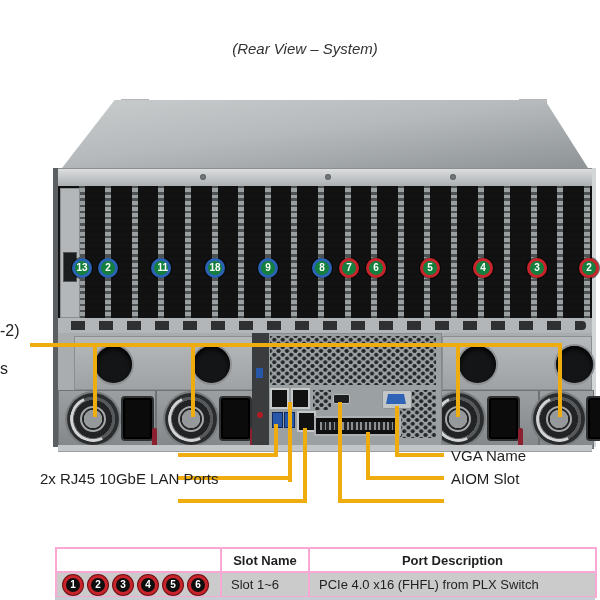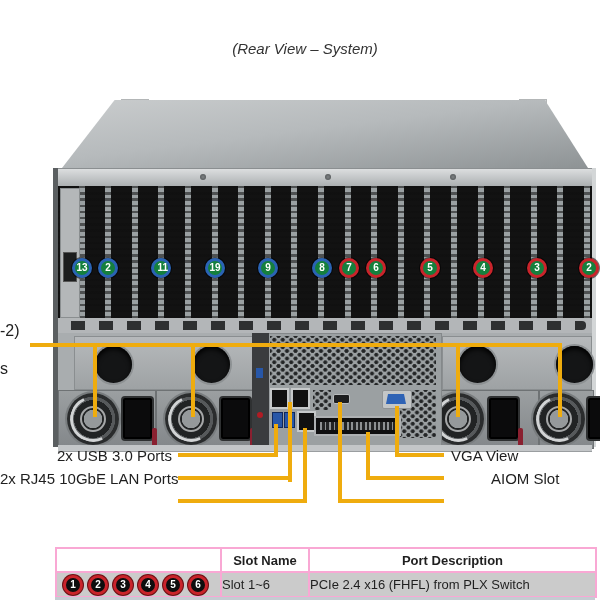--- a/index.html
+++ b/index.html
@@ -123,21 +123,21 @@
   .label.r{text-align:right;}
   .fragment{font-size:16px;}
 
   
   .slot-table{
     position:absolute;left:55px;top:547px;width:540px;
     border-collapse:collapse;table-layout:fixed;font-size:13px;
   }
   .slot-table th,.slot-table td{border:2px solid #f9a8d4;padding:0;overflow:hidden;}
   .slot-table th{height:22px;font-weight:bold;text-align:center;background:#fff;}
-  .slot-table td{height:23px;background:#cbcbcb;text-align:left;padding-left:0;}
+  .slot-table td{height:23px;background:#cbcbcb;text-align:left;padding-left:9px;}
   .slot-table td.badge-cell{padding-left:6px;}
   .circle-row{display:flex;gap:5px;align-items:center;}
   .badge{
     width:14px;height:14px;border-radius:50%;background:#0d0d0d;
     border:3px solid var(--red);box-shadow:0 0 0 1px #6d0f14;
     color:#fff;font-size:10px;font-weight:bold;line-height:14px;text-align:center;flex:0 0 auto;
   }
   .table-next-row{left:55px;top:597px;width:540px;height:3px;background:#c5ccd2;}
 </style>
 </head>
@@ -157,21 +157,21 @@
   <div class="abs screw" style="left:325px;"></div>
   <div class="abs screw" style="left:450px;"></div>
 
   <div class="abs slot-area"></div>
   <div class="abs slot-blank-panel"></div>
   <div class="abs slot-blank-conn"></div>
   <div>
       <div class="slot-circle" style="left: 72px;">13</div>
       <div class="slot-circle" style="left: 98px;">2</div>
       <div class="slot-circle" style="left: 151px; text-align: right;">11</div>
-      <div class="slot-circle" style="left: 205px;">19</div>
+      <div class="slot-circle" style="left: 205px;">18</div>
       <div class="slot-circle" style="left: 258px;">9</div>
       <div class="slot-circle" style="left: 312px;">8</div>
       <div class="slot-circle red" style="left: 339px;">7</div>
       <div class="slot-circle red" style="left: 366px;">6</div>
       <div class="slot-circle red" style="left: 420px;">5</div>
       <div class="slot-circle red" style="left: 473px;">4</div>
       <div class="slot-circle red" style="left: 527px;">3</div>
       <div class="slot-circle red" style="left: 579px;">2</div>
     </div>
 
@@ -228,36 +228,35 @@
   <div class="abs yline" style="left:30px;top:343px;width:532px;height:4px;"></div>
   <div class="abs yline" style="left:93px;top:343px;width:4px;height:74px;"></div>
   <div class="abs yline" style="left:191px;top:343px;width:4px;height:74px;"></div>
   <div class="abs yline" style="left:456px;top:343px;width:4px;height:74px;"></div>
   <div class="abs yline" style="left:558px;top:343px;width:4px;height:74px;"></div>
   <div class="abs fragment" style="left:0;top:322px;width:28px;text-align:left;">-2)</div>
   <div class="abs fragment" style="left:0;top:360px;width:14px;text-align:left;">s</div>
 
   <div class="abs yline" style="left:274px;top:424px;width:4px;height:33px;"></div>
   <div class="abs yline" style="left:178px;top:453px;width:100px;height:4px;"></div>
-  <div class="abs label r" style="left:0;top:447px;width:172px;">2x USB 3.0 Ports</div>
 
   <div class="abs yline" style="left:288px;top:402px;width:4px;height:80px;"></div>
   <div class="abs yline" style="left:178px;top:476px;width:114px;height:4px;"></div>
-  <div class="abs label r" style="left:0;top:470px;width:172px;">2x RJ45 10GbE LAN Ports</div>
+  <div class="abs label r" style="left:0;top:470px;width:172px;padding-left:40px;">2x RJ45 10GbE LAN Ports</div>
 
   <div class="abs yline" style="left:303px;top:428px;width:4px;height:75px;"></div>
   <div class="abs yline" style="left:178px;top:499px;width:129px;height:4px;"></div>
 
   <div class="abs yline" style="left:395px;top:406px;width:4px;height:51px;"></div>
   <div class="abs yline" style="left:395px;top:453px;width:49px;height:4px;"></div>
-  <div class="abs label" style="left:451px;top:447px;">VGA View</div>
+  <div class="abs label" style="left:451px;top:447px;">VGA Name</div>
 
   <div class="abs yline" style="left:366px;top:432px;width:4px;height:48px;"></div>
   <div class="abs yline" style="left:366px;top:476px;width:78px;height:4px;"></div>
-  <div class="abs label" style="left:451px;top:470px;margin-left:40px;">AIOM Slot</div>
+  <div class="abs label" style="left:451px;top:470px;">AIOM Slot</div>
 
   <div class="abs yline" style="left:338px;top:402px;width:4px;height:101px;"></div>
   <div class="abs yline" style="left:338px;top:499px;width:106px;height:4px;"></div>
 
   <table class="slot-table">
     <colgroup>
         <col style="width:165px">
         <col style="width:88px">
         <col style="width:287px">
       </colgroup>
@@ -274,19 +273,19 @@
           <div class="circle-row">
               <div class="badge">1</div>
               <div class="badge">2</div>
               <div class="badge">3</div>
               <div class="badge">4</div>
               <div class="badge">5</div>
               <div class="badge">6</div>
             </div>
         </td>
         <td>Slot 1~6</td>
-        <td>PCIe 2.4 x16 (FHFL) from PLX Switch</td>
+        <td>PCIe 4.0 x16 (FHFL) from PLX Switch</td>
       </tr>
     </tbody>
   </table>
   <div class="abs table-next-row"></div>
 
 </div>
 
 </body></html>

